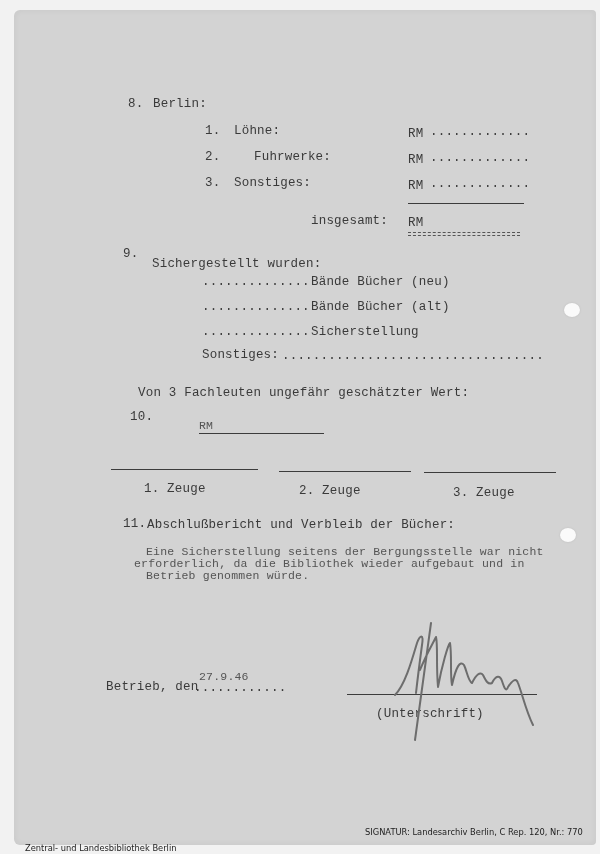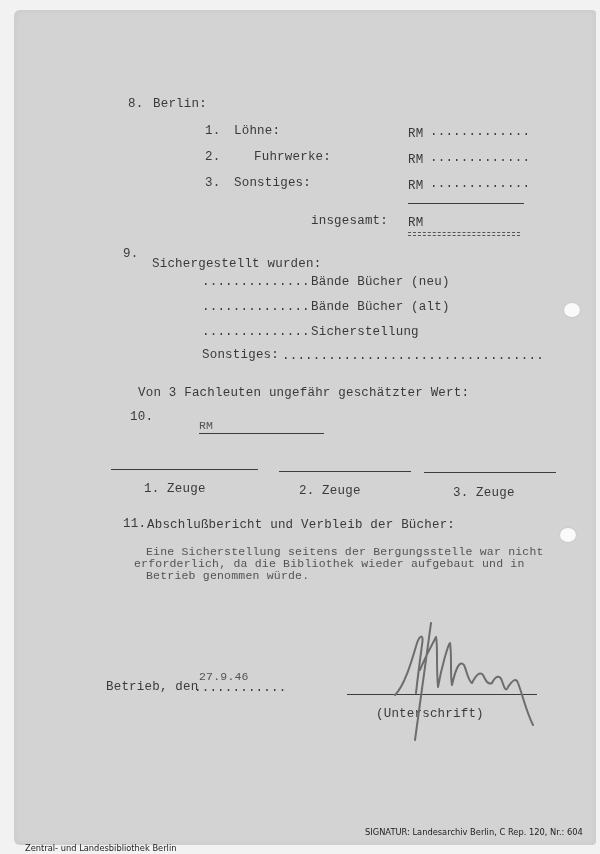--- a/index.html
+++ b/index.html
@@ -146,13 +146,13 @@
   <path d="M5 80 C 15 70, 22 45, 27 28 C 30 20, 34 18, 32 30 C 30 45, 28 60, 26 78 M 41 8 L 25 125
            M 30 55 C 36 40, 42 30, 46 22 C 48 30, 46 50, 48 72 C 52 50, 58 30, 60 28 C 62 40, 60 60, 62 70
            C 66 52, 70 45, 74 50 C 77 56, 78 66, 82 68 C 86 60, 90 56, 93 60 C 96 66, 98 70, 102 68
            C 106 60, 110 60, 112 66 C 114 72, 116 78, 118 72 C 122 66, 126 62, 128 68 C 132 78, 136 96, 143 110" fill="none" stroke="#6d6d6d" stroke-width="2" stroke-linecap="round" stroke-linejoin="round"></path>
 </svg>
 
 <div class="footer" style="left:25px; top:826px;">
   <div>Zentral- und Landesbibliothek Berlin</div>
   
 </div>
-<div class="footer" style="left:365px; top:828px;">SIGNATUR: Landesarchiv Berlin, C Rep. 120, Nr.: 604</div>
+<div class="footer" style="left:365px; top:828px;">SIGNATUR: Landesarchiv Berlin, C Rep. 120, Nr.: 770</div>
 
 </body></html>

